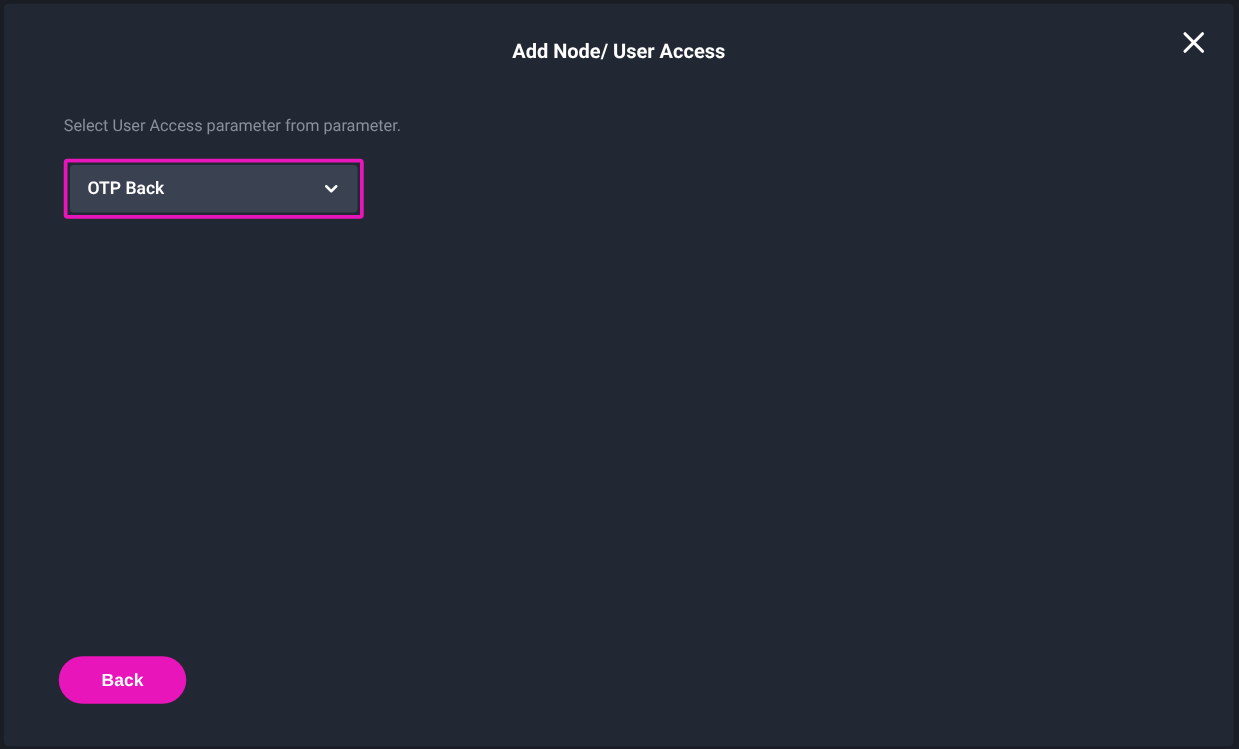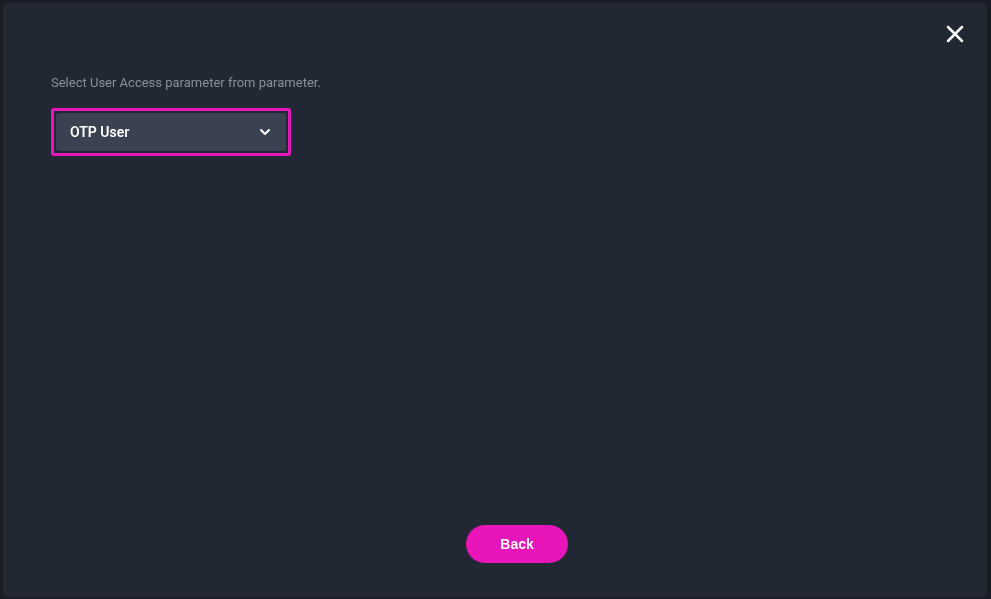--- a/index.html
+++ b/index.html
@@ -86,56 +86,57 @@
     }
     .dropdown-chevron {
       width: 14px;
       height: 14px;
       display: flex;
       align-items: center;
       justify-content: center;
     }
     .modal-footer {
       display: flex;
-      justify-content: center;
+      justify-content: space-between;
       padding-bottom: 34px;
       margin-left: 44px;
     }
     .btn {
       width: 102px;
       height: 38px;
       border-radius: 19px;
       border: none;
       background: #e815ba;
       color: #ffffff;
       font-size: 14px;
       font-weight: 600;
       cursor: pointer;
     }
   </style>
 </head>
 <body>
 
 <div class="modal-container">
   <div class="modal-header">
+    <div class="modal-title">Add Node/ User Access</div>
     <button class="close-btn">
       <span>
         <svg viewBox="0 0 20 20" fill="none" stroke="#ffffff" stroke-width="2.5" stroke-linecap="round">
           <line x1="3" y1="3" x2="17" y2="17"></line>
           <line x1="17" y1="3" x2="3" y2="17"></line>
         </svg>
       </span>
     </button>
   </div>
 
   <div class="modal-body">
     <div class="instruction-text">Select User Access parameter from parameter.</div>
     <div class="dropdown-highlight">
       <div class="dropdown">
-        <span class="dropdown-label">OTP User</span>
+        <span class="dropdown-label">OTP Back</span>
         <span class="dropdown-chevron">
           <svg viewBox="0 0 14 14" fill="none" stroke="#ffffff" stroke-width="2" stroke-linecap="round" stroke-linejoin="round">
             <polyline points="3,5 7,9 11,5"></polyline>
           </svg>
         </span>
       </div>
     </div>
   </div>
 
   <div class="modal-footer">

